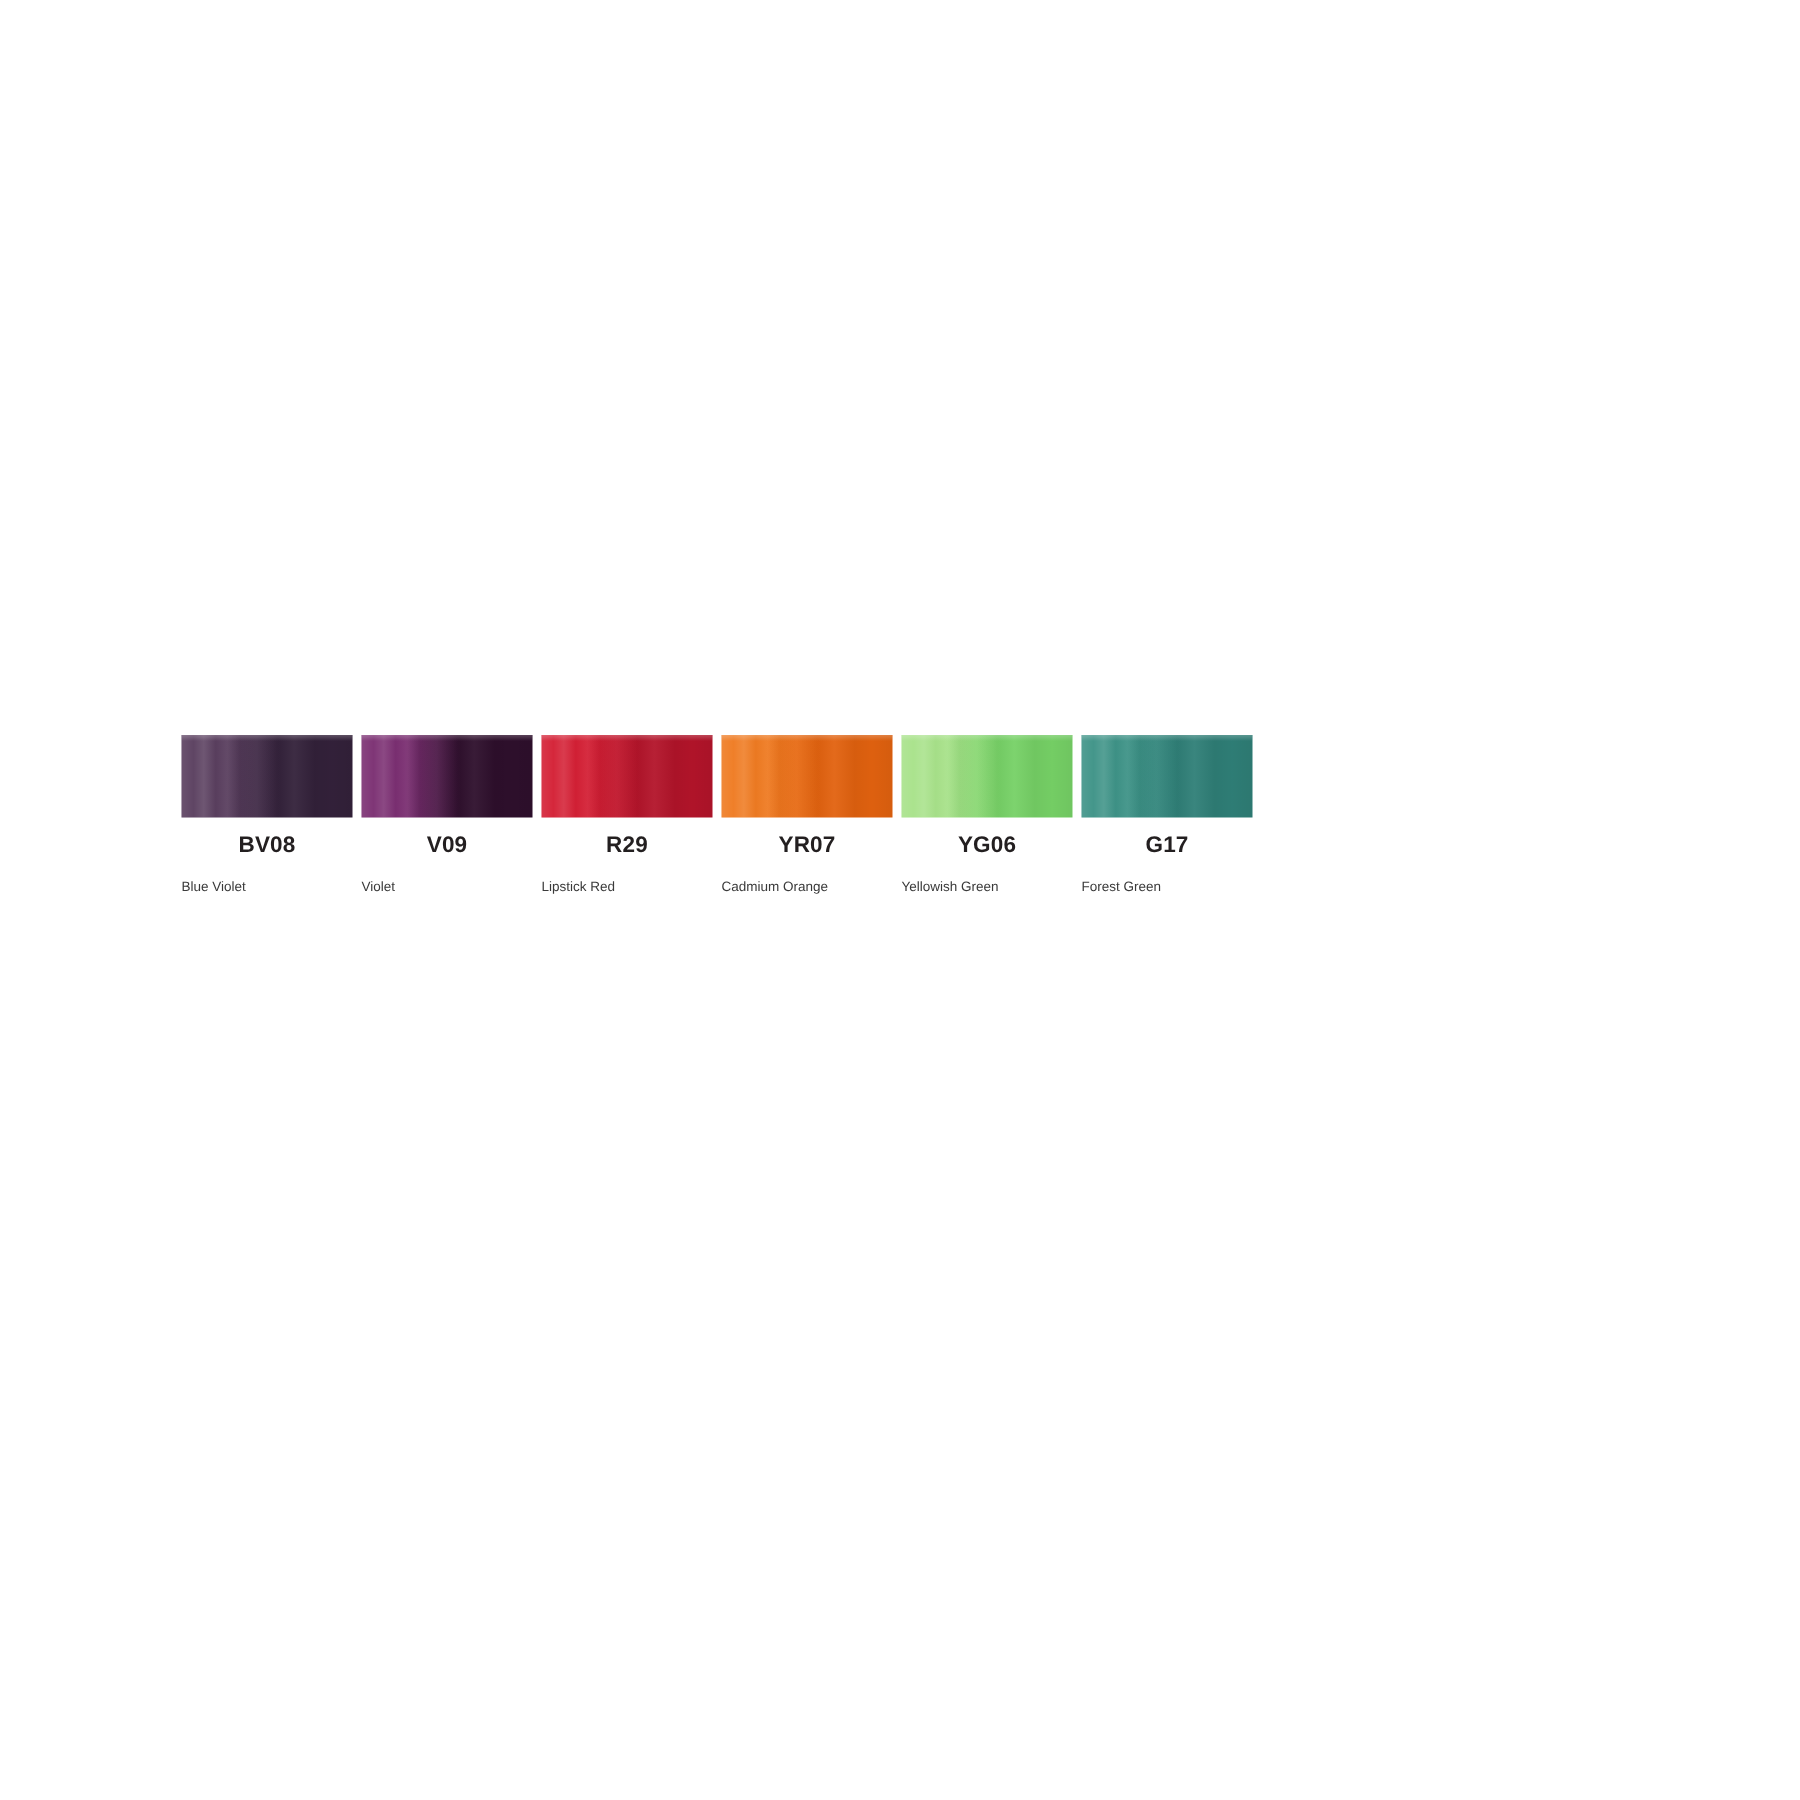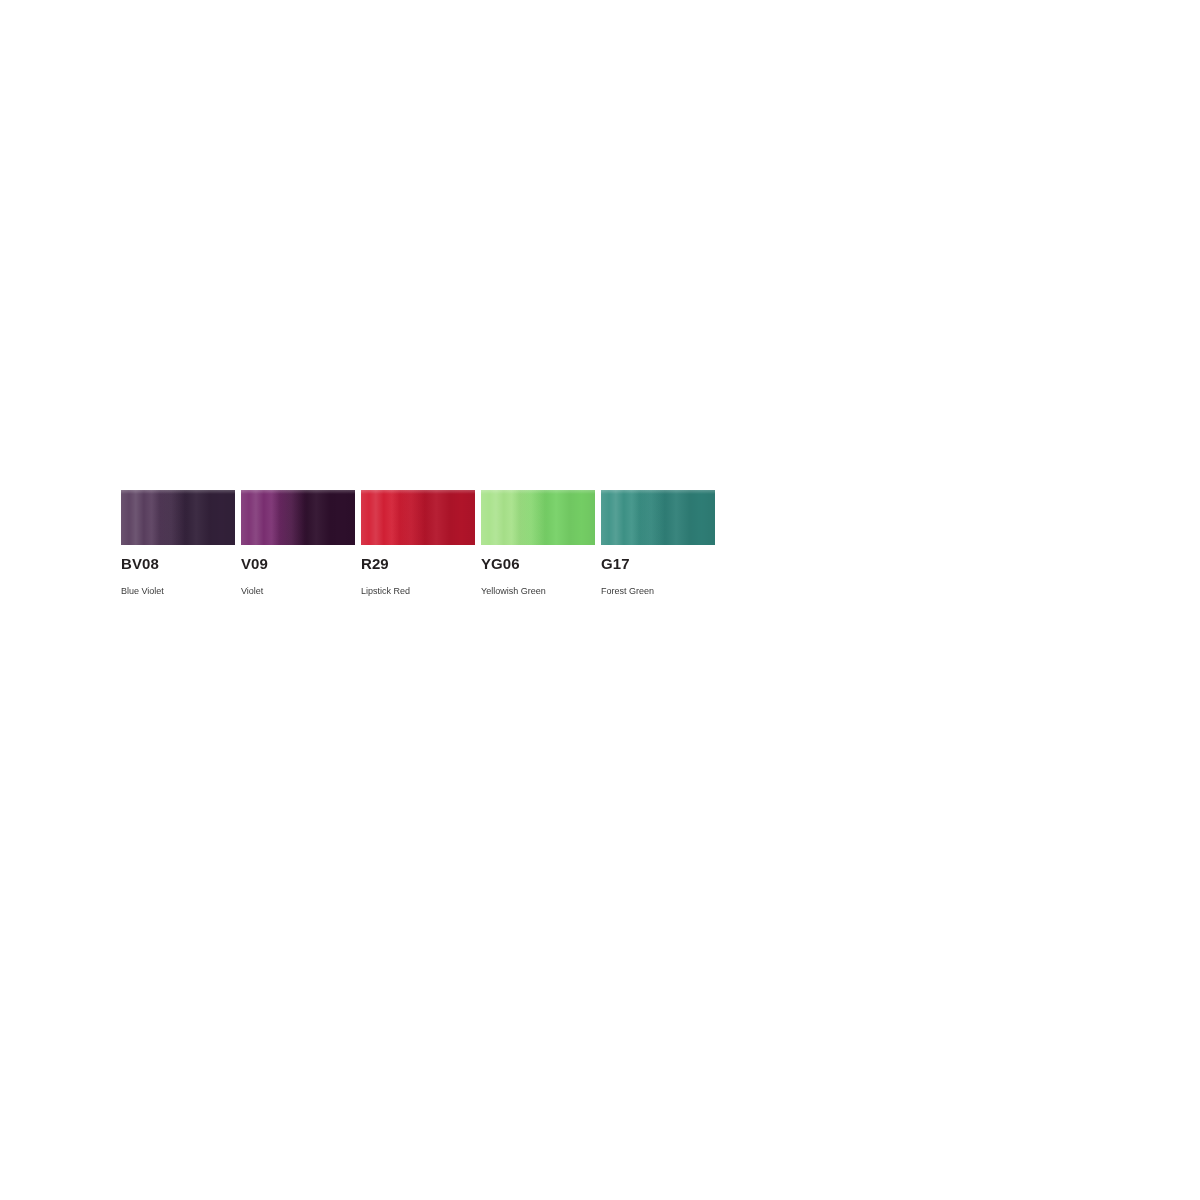--- a/index.html
+++ b/index.html
@@ -79,20 +79,21 @@
   }
 
   .swatch-code {
     margin-top: 10px;
     font-size: 15px;
     font-weight: bold;
     color: #231f20;
     letter-spacing: 0.1px;
     line-height: 17px;
     white-space: nowrap;
+    text-align: center;
   }
 
   .swatch-name {
     margin-top: 14px;
     font-size: 9px;
     font-weight: normal;
     color: #3a3a3a;
     line-height: 11px;
     white-space: nowrap;
   }
@@ -116,20 +117,25 @@
       <div class="swatch-name">Violet</div>
     </div>
 
 
     <div class="swatch-cell">
       <div class="swatch-chip" style="background: linear-gradient(90deg, rgb(212, 32, 53) 0%, rgb(212, 32, 53) 26%, rgb(179, 20, 42) 58%, rgb(179, 20, 42) 100%);"></div>
       <div class="swatch-code">R29</div>
       <div class="swatch-name">Lipstick Red</div>
     </div>
 
+    <div class="swatch-cell">
+      <div class="swatch-chip" style="background: linear-gradient(90deg, rgb(239, 123, 34) 0%, rgb(239, 123, 34) 26%, rgb(226, 98, 15) 58%, rgb(226, 98, 15) 100%);"></div>
+      <div class="swatch-code">YR07</div>
+      <div class="swatch-name">Cadmium Orange</div>
+    </div>
 
 
     <div class="swatch-cell">
       <div class="swatch-chip" style="background: linear-gradient(90deg, rgb(168, 226, 138) 0%, rgb(168, 226, 138) 26%, rgb(118, 209, 102) 58%, rgb(118, 209, 102) 100%);"></div>
       <div class="swatch-code">YG06</div>
       <div class="swatch-name">Yellowish Green</div>
     </div>
 
     <div class="swatch-cell">
       <div class="swatch-chip" style="background: linear-gradient(90deg, rgb(62, 147, 135) 0%, rgb(62, 147, 135) 26%, rgb(47, 127, 119) 58%, rgb(47, 127, 119) 100%);"></div>

